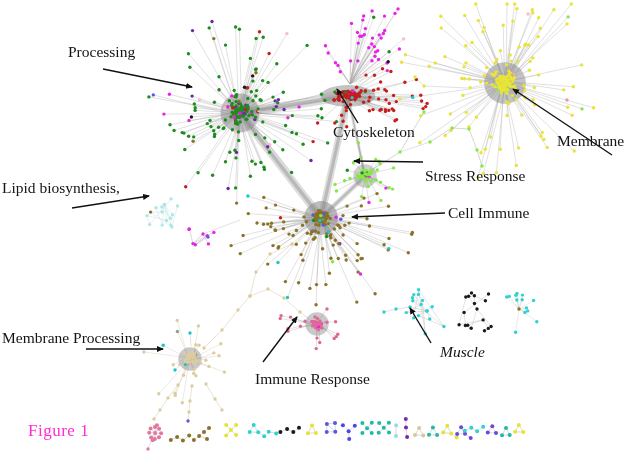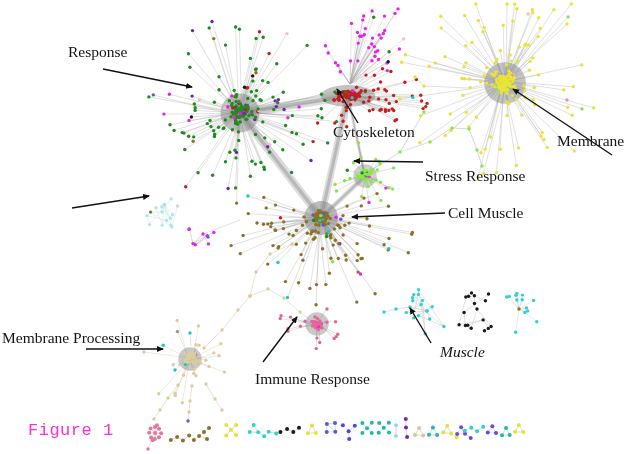--- a/index.html
+++ b/index.html
@@ -1,21 +1,21 @@
 <!DOCTYPE html>
 <html><head>
 <meta charset="utf-8">
 <style>
   html,body{margin:0;padding:0;background:#ffffff;}
   #stage{position:relative;width:640px;height:454px;background:#ffffff;overflow:hidden;
          font-family:"Liberation Serif",serif;}
   #net{position:absolute;left:0;top:0;}
   .net-label{position:absolute;font-family:"Liberation Serif",serif;font-size:15.5px;
              color:#141414;white-space:nowrap;line-height:1.32;}
-  #figure-label{position:absolute;left:28px;top:421px;font-family:Liberation Mono, monospace;
+  #figure-label{position:absolute;left:28px;top:421px;font-family:Liberation Serif, serif;
                 font-size:17px;letter-spacing:.5px;}
 </style>
 </head>
 <body>
 
 <div id="stage">
   <svg id="net" width="640" height="454" viewBox="0 0 640 454">
       <defs>
         <marker id="ah" markerWidth="8" markerHeight="8" refX="6" refY="3" orient="auto" markerUnits="userSpaceOnUse">
           <path d="M0,0 L7,3 L0,6 Z" fill="#111"></path>
@@ -1951,35 +1951,36 @@
         <line x1="612" y1="155" x2="513" y2="89" stroke="#111" stroke-width="1.4" marker-end="url(#ah)"></line>
         <line x1="72" y1="208" x2="149" y2="196" stroke="#111" stroke-width="1.4" marker-end="url(#ah)"></line>
         <line x1="445" y1="213" x2="352" y2="217" stroke="#111" stroke-width="1.4" marker-end="url(#ah)"></line>
         <line x1="86" y1="349" x2="163" y2="349" stroke="#111" stroke-width="1.4" marker-end="url(#ah)"></line>
         <line x1="263" y1="362" x2="297" y2="317" stroke="#111" stroke-width="1.4" marker-end="url(#ah)"></line>
         <line x1="431" y1="343" x2="410" y2="308" stroke="#111" stroke-width="1.4" marker-end="url(#ah)"></line>
       </g>
     </svg>
   <div id="annotation-layer">
       <div class="net-label" style="left: 68px; top: 42px;">
-        <div>Response</div>
+        <div>Processing</div>
       </div>
       <div class="net-label" style="left: 333px; top: 122px;">
         <div>Cytoskeleton</div>
       </div>
       <div class="net-label" style="left: 425px; top: 152px; margin-top: 14px;">
         <div>Stress Response</div>
       </div>
       <div class="net-label" style="left: 557px; top: 131px;">
         <div>Membrane</div>
       </div>
       <div class="net-label" style="left: 2px; top: 178px;">
+        <div>Lipid biosynthesis,</div>
       </div>
       <div class="net-label" style="left: 448px; top: 203px;">
-        <div>Cell Muscle</div>
+        <div>Cell Immune</div>
       </div>
       <div class="net-label" style="left: 2px; top: 328px;">
         <div>Membrane Processing</div>
       </div>
       <div class="net-label" style="left: 255px; top: 369px; text-align: center;">
         <div>Immune Response</div>
       </div>
       <div class="net-label" style="left: 440px; top: 342px; font-style: italic;">
         <div>Muscle</div>
       </div>

